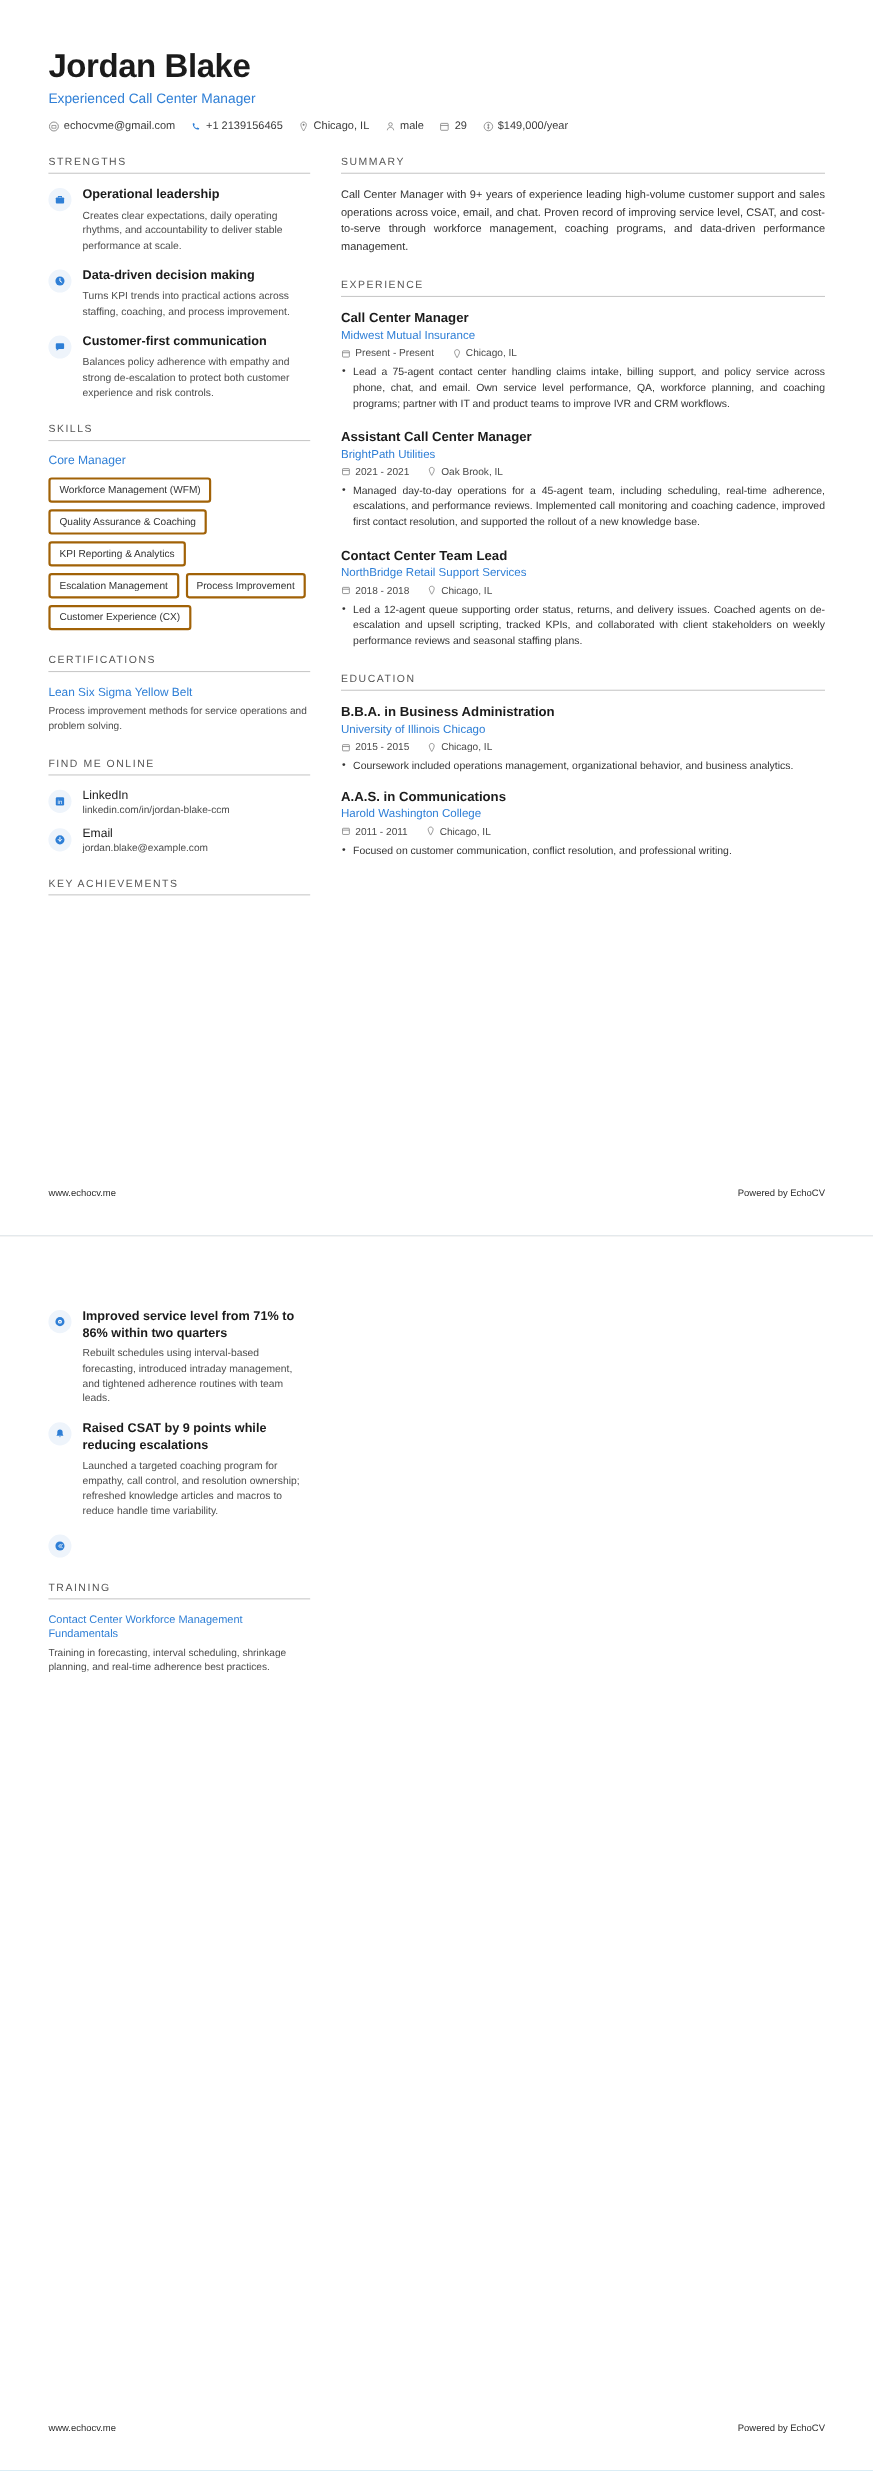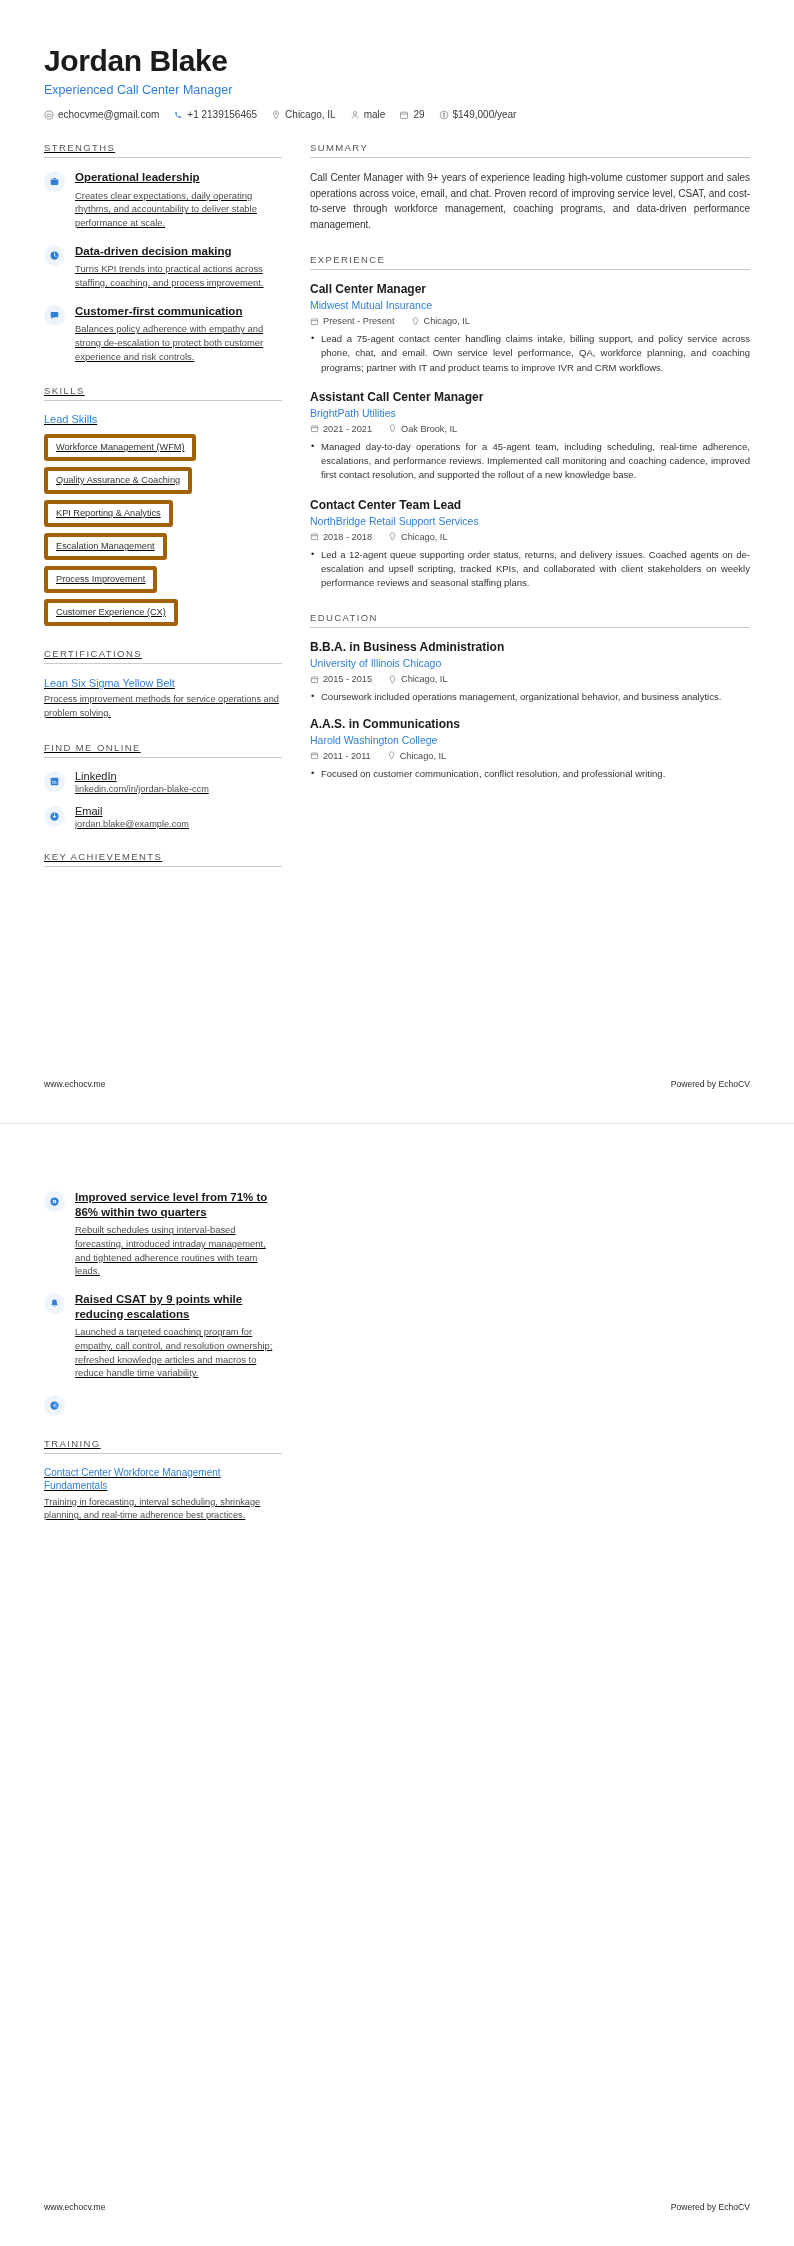--- a/index.html
+++ b/index.html
@@ -52,21 +52,21 @@
   .contact-item { display: flex; align-items: center; gap: 4px; white-space: nowrap; }
   .contact-item svg { display: block; }
 
   
   .cols {
     display: flex;
     gap: 28px;
     margin-top: 22px;
     align-items: flex-start;
   }
-  .left { width: 238px; flex: 0 0 238px; text-decoration: underline; }
+  .left { width: 238px; flex: 0 0 238px; }
   .right { flex: 1 1 auto; }
 
   .sec-title {
     font-size: 9.5px;
     letter-spacing: 1.4px;
     color: #555;
     text-transform: uppercase;
     padding-bottom: 4px;
     border-bottom: 1px solid #c9c9c9;
     margin-bottom: 12px;
@@ -103,21 +103,21 @@
   }
 
   
   .skill-group-title {
     font-size: 11px;
     color: #2f7fd6;
     margin-bottom: 9px;
   }
   .chips { display: flex; flex-wrap: wrap; gap: 6px; }
   .chip {
-    border: 4px solid #a16207;
+    border: 2px solid #a16207;
     border-radius: 3px;
     padding: 4px 8px;
     font-size: 9.2px;
     color: #333;
     background: #fff;
     line-height: 1.2;
   }
 
   
   .cert { margin-bottom: 12px; }
@@ -297,21 +297,21 @@
               </span>
               <div>
                 <div class="bi-title">Customer-first communication</div>
                 <div class="bi-desc">Balances policy adherence with empathy and strong de-escalation to protect both customer experience and risk controls.</div>
               </div>
             </div>
           </div>
 
           <div class="sec">
             <div class="sec-title">SKILLS</div>
-            <div class="skill-group-title">Lead Skills</div>
+            <div class="skill-group-title">Core Manager</div>
             <div class="chips">
               <span class="chip">Workforce Management (WFM)</span>
               <span class="chip">Quality Assurance &amp; Coaching</span>
               <span class="chip">KPI Reporting &amp; Analytics</span>
               <span class="chip">Escalation Management</span>
               <span class="chip">Process Improvement</span>
               <span class="chip">Customer Experience (CX)</span>
             </div>
           </div>
 

